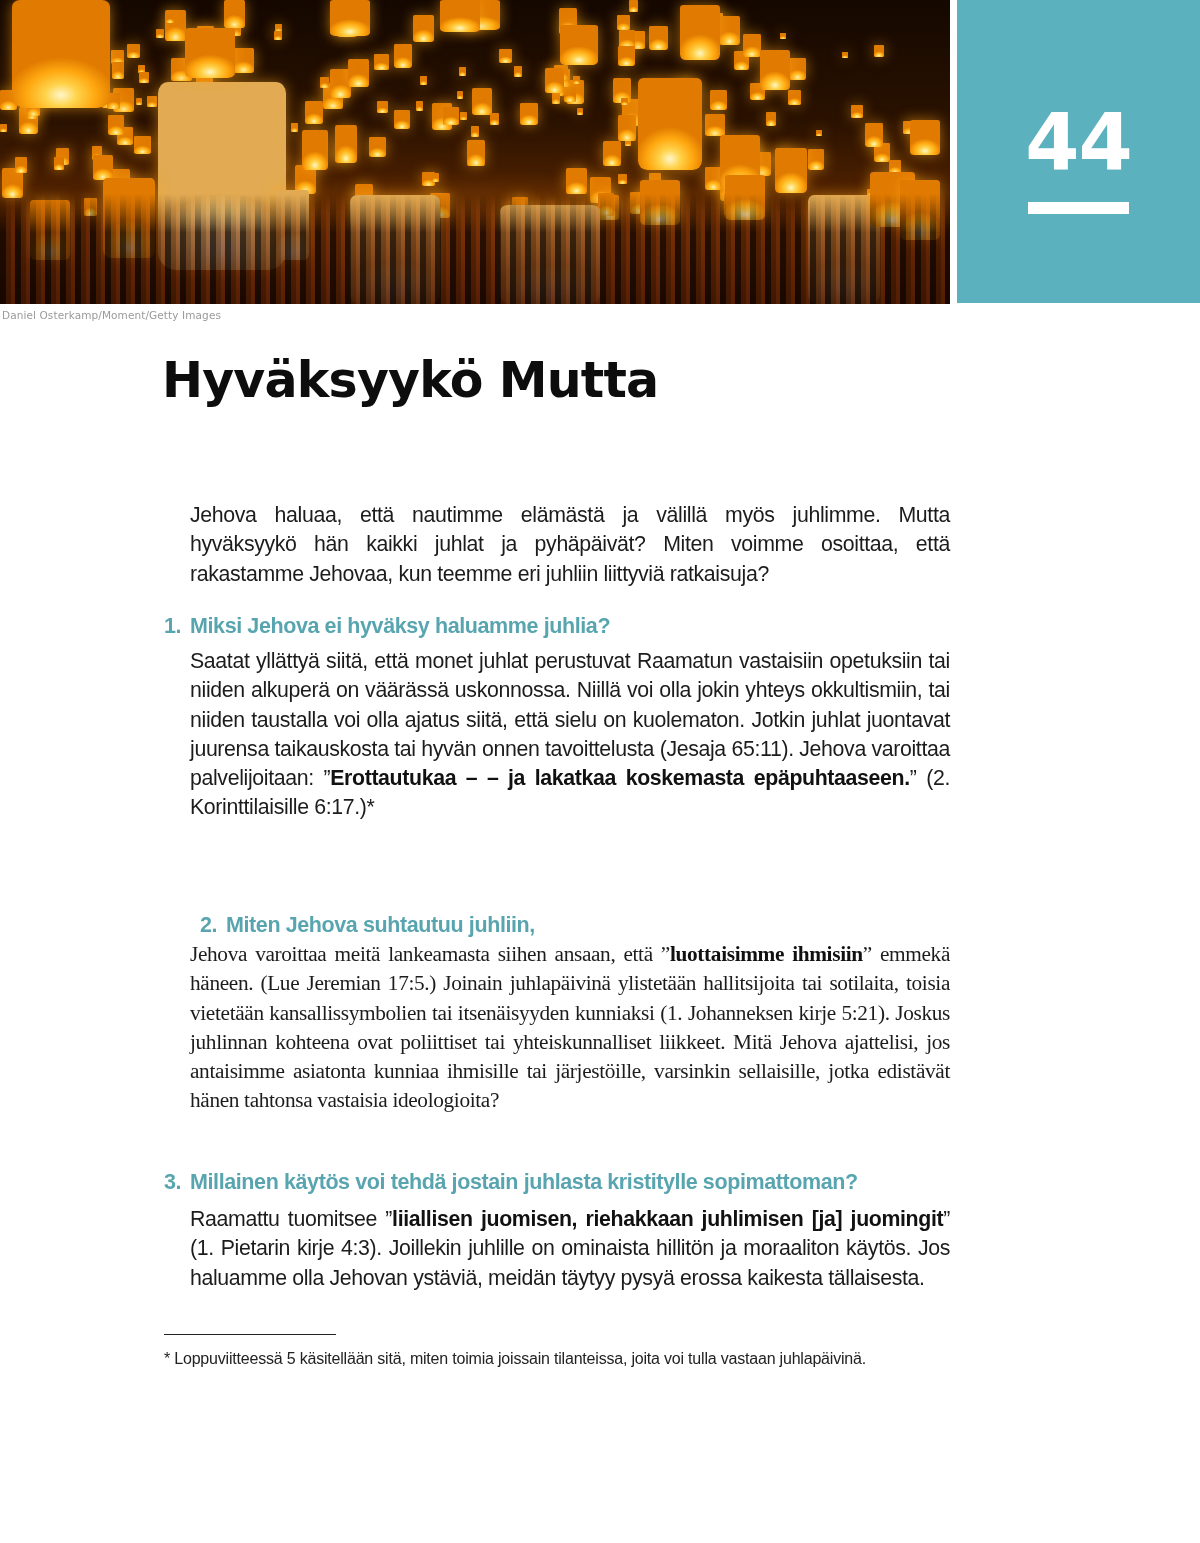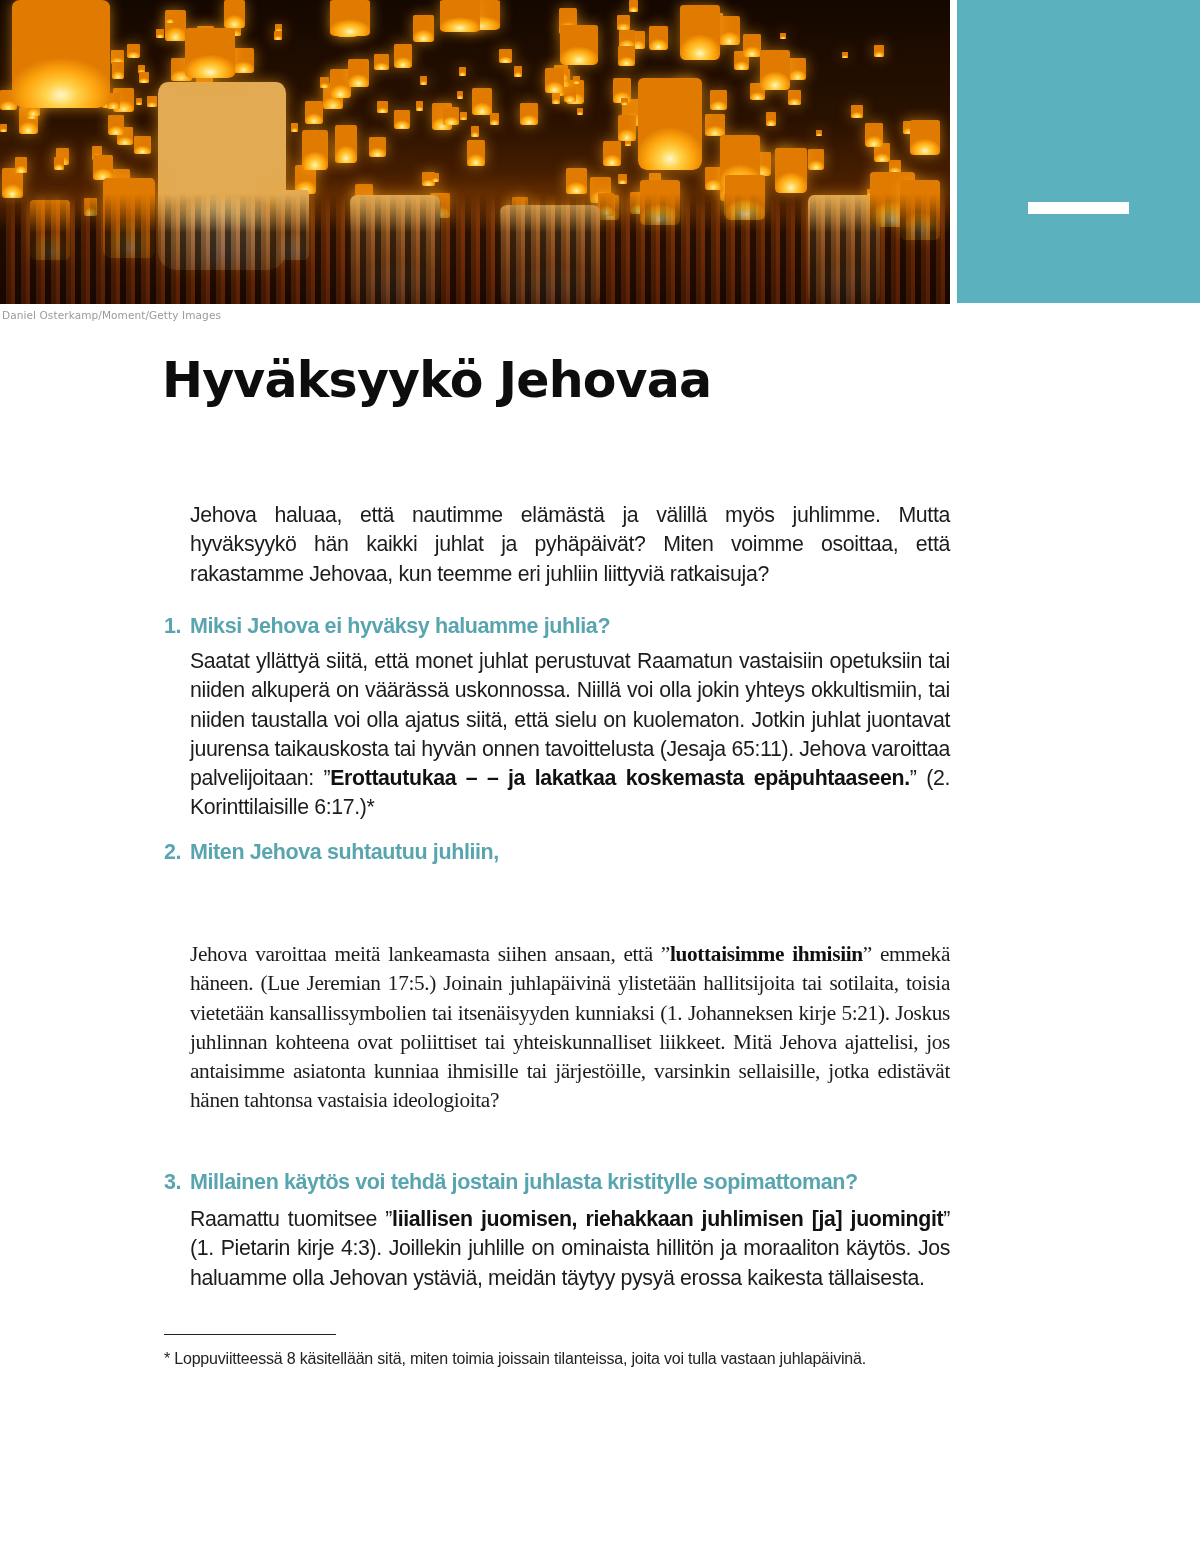--- a/index.html
+++ b/index.html
@@ -261,44 +261,45 @@
     <div class="lantern" style="left: 760px; top: 50px; width: 30px; height: 40px;"></div>
     <div class="lantern" style="left: 910px; top: 120px; width: 30px; height: 35px;"></div>
     <div class="lantern pale" style="left: 350px; top: 195px; width: 90px; height: 110px;"></div>
     <div class="lantern" style="left: 640px; top: 180px; width: 40px; height: 45px;"></div>
     <div class="lantern" style="left: 725px; top: 175px; width: 40px; height: 45px;"></div>
     <div class="crowd"></div>
 </div>
 <div class="photo-credit">Daniel Osterkamp/Moment/Getty Images</div>
 
 <div class="chapter-box">
+  <div class="chapter-number">44</div>
   <div class="chapter-rule"></div>
 </div>
 
 <h1 class="title">
-  <span>Hyväksyykö Jehovaa</span><br>
+  <span>Hyväksyykö Mutta</span><br>
 </h1>
 
 <p class="para" style="top:501px;">Jehova haluaa, että nautimme elämästä ja välillä myös juhlimme. Mutta hyväksyykö hän kaikki juhlat ja pyhäpäivät? Miten voimme osoittaa, että rakastamme Jehovaa, kun teemme eri juhliin liittyviä ratkaisuja?</p>
 
 <div class="q" style="top:611px;">
   <span class="num">1.</span><span>Miksi Jehova ei hyväksy haluamme juhlia?</span>
 </div>
 <p class="para" style="top:647px;">
   <span>Saatat yllättyä siitä, että monet juhlat perustuvat Raamatun vastaisiin opetuksiin tai niiden alkuperä on väärässä uskonnossa. Niillä voi olla jokin yhteys okkultismiin, tai niiden taustalla voi olla ajatus siitä, että sielu on kuolematon. Jotkin juhlat juontavat juurensa taikauskosta tai hyvän onnen tavoittelusta (Jesaja 65:11). Jehova varoittaa palvelijoitaan: ”</span><b>Erottautukaa – – ja lakatkaa koskemasta epäpuhtaaseen.</b><span>” (2. Korinttilaisille 6:17.)*</span>
 </p>
 
-<div class="q" style="top:837px;">
+<div class="q" style="top:910px;margin-left:36px;">
   <span class="num">2.</span><span>Miten Jehova suhtautuu juhliin,</span>
 </div>
 <p class="para" style="top:940px;font-family:Liberation Serif, serif;">
   <span>Jehova varoittaa meitä lankeamasta siihen ansaan, että ”</span><b>luottaisimme ihmisiin</b><span>” emmekä häneen. (Lue Jeremian 17:5.) Joinain juhlapäivinä ylistetään hallitsijoita tai sotilaita, toisia vietetään kansallissymbolien tai itsenäisyyden kunniaksi (1. Johanneksen kirje 5:21). Joskus juhlinnan kohteena ovat poliittiset tai yhteiskunnalliset liikkeet. Mitä Jehova ajattelisi, jos antaisimme asiatonta kunniaa ihmisille tai järjestöille, varsinkin sellaisille, jotka edistävät hänen tahtonsa vastaisia ideologioita?</span>
 </p>
 
 <div class="q" style="top:1167px;">
   <span class="num">3.</span><span>Millainen käytös voi tehdä jostain juhlasta kristitylle sopimattoman?</span>
 </div>
 <p class="para" style="top:1205px;">
   <span>Raamattu tuomitsee ”</span><b>liiallisen juomisen, riehakkaan juhlimisen [ja] juomingit</b><span>” (1. Pietarin kirje 4:3). Joillekin juhlille on ominaista hillitön ja moraaliton käytös. Jos haluamme olla Jehovan ystäviä, meidän täytyy pysyä erossa kaikesta tällaisesta.</span>
 </p>
 
 <div class="footnote-rule"></div>
-<p class="footnote">* Loppuviitteessä 8 käsitellään sitä, miten toimia joissain tilanteissa, joita voi tulla vastaan juhlapäivinä.</p>
+<p class="footnote">* Loppuviitteessä 5 käsitellään sitä, miten toimia joissain tilanteissa, joita voi tulla vastaan juhlapäivinä.</p>
 
 </body></html>

